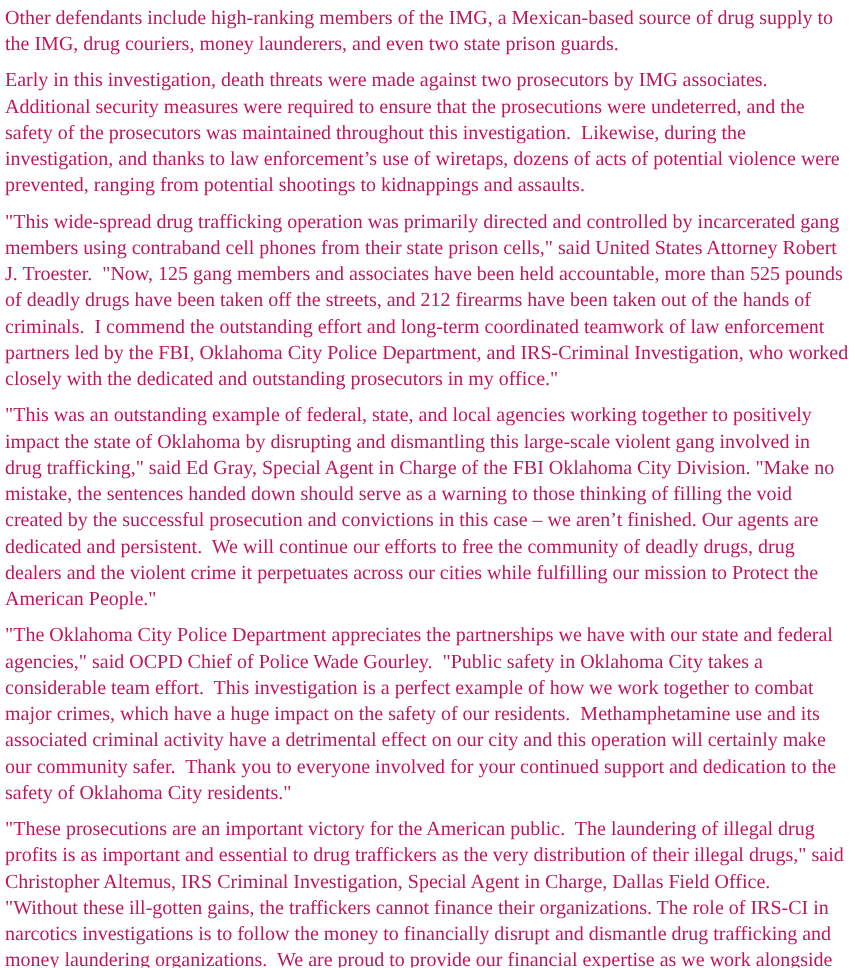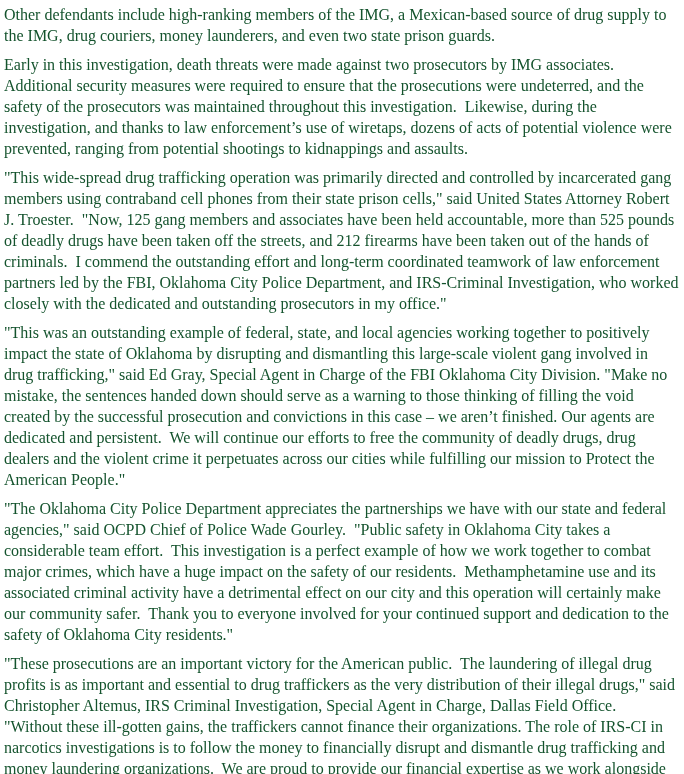--- a/index.html
+++ b/index.html
@@ -14,21 +14,21 @@
   }
   .page {
     box-sizing: border-box;
     width: 684px;
     padding: 4px 5px 0 4px;
   }
   .para {
     font-family: "Liberation Serif", "DejaVu Serif", serif;
     font-size: 16px;
     line-height: 21px;
-    color: #14532d;
+    color: #be185d;
     margin: 0 0 8px 0;
     max-width: 676px;
     white-space: pre-wrap;
     text-align: left;
   }
 </style>
 </head>
 <body>
 
 <main class="page">

